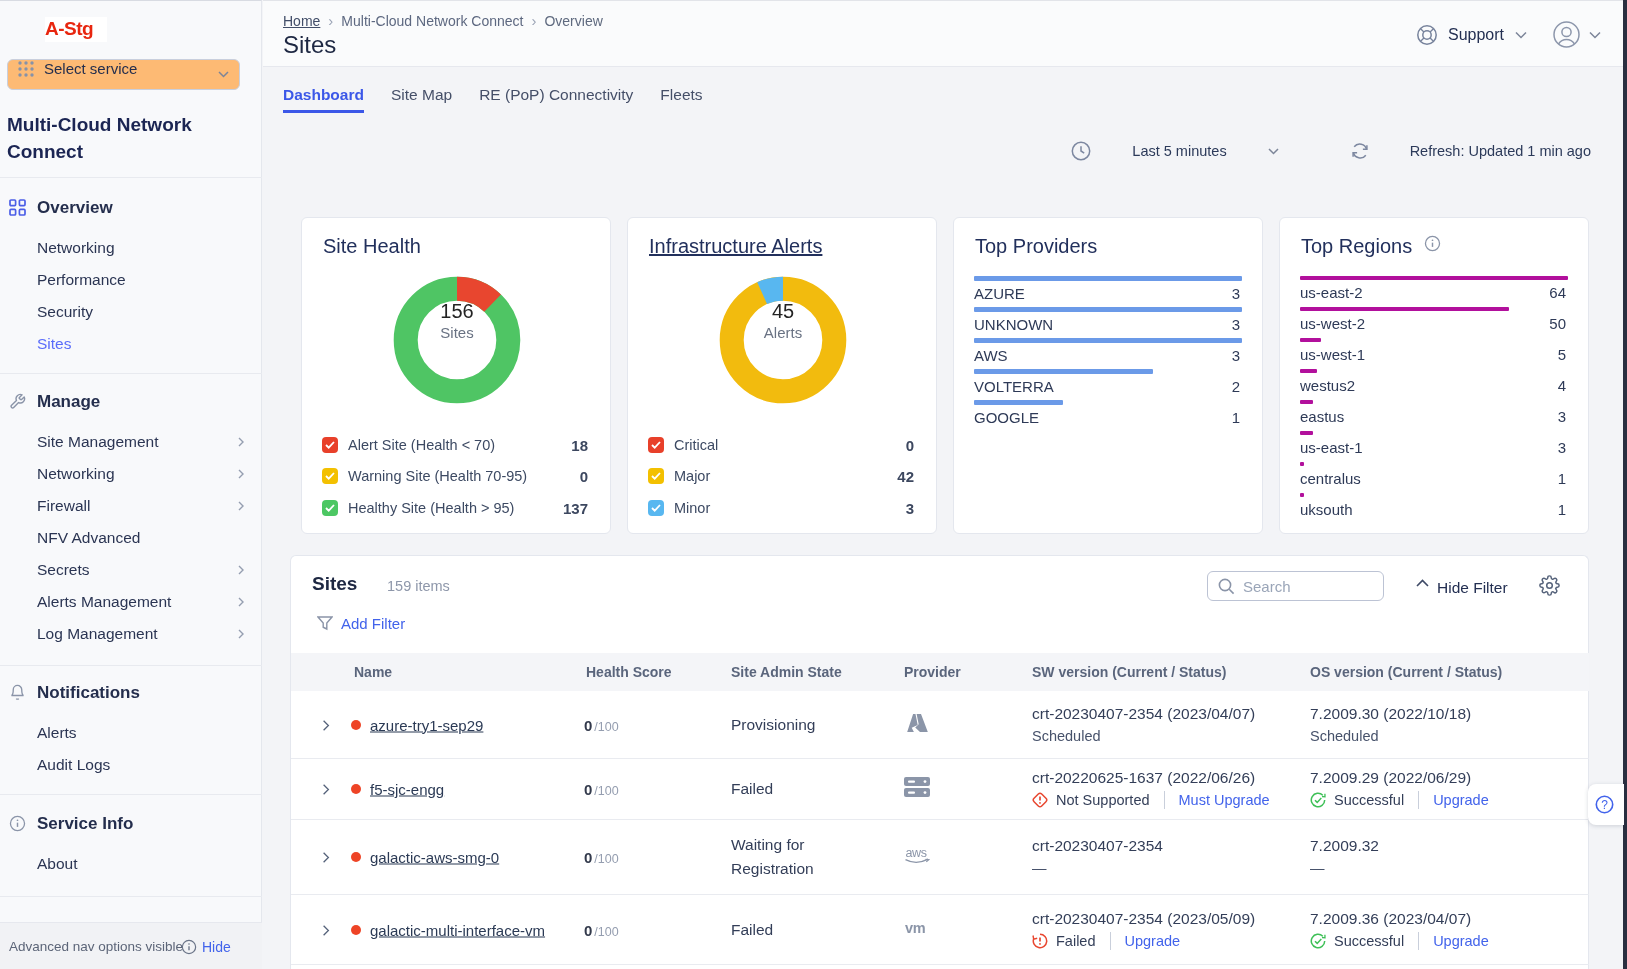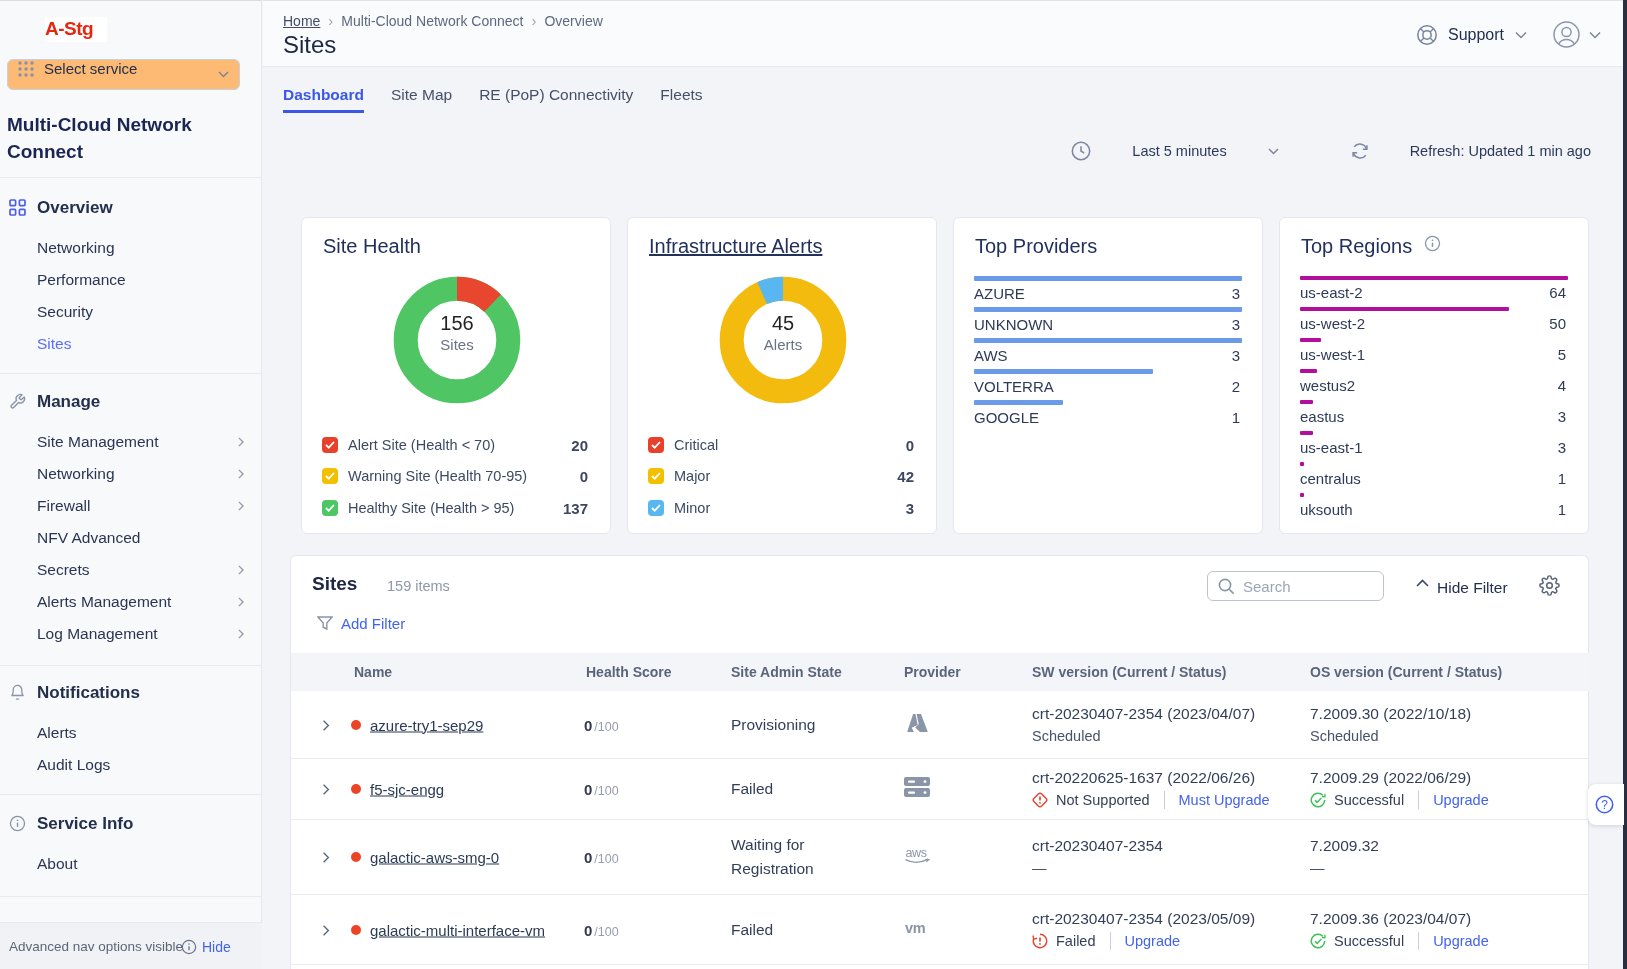--- a/index.html
+++ b/index.html
@@ -30,21 +30,21 @@
 .main { position:absolute; left:263px; top:68px; width:1361px; height:901px; }
 .tabs { position:absolute; left:20px; top:18px; display:flex; }
 .tab { font-size:15.5px; color:#454f68; margin-right:27px; padding-bottom:6px; }
 .tab.active { color:#3b57e8; font-weight:bold; border-bottom:3px solid #3b57e8; }
 .toolrow { position:absolute; right:33px; top:73px; display:flex; align-items:center; font-size:14.5px; color:#2c3a5a;gap:32px; }
 .card { position:absolute; top:149px; width:310px; height:317px; background:#fff; border:1px solid #e4e7ee; border-radius:6px; }
 .card h3 { position:absolute; left:21px; top:17px; font-size:20px; font-weight:normal; color:#22305c; }
 .c1 { left:38px; } .c2 { left:364px; } .c3 { left:690px; } .c4 { left:1016px; }
 .donut { position:absolute; left:91px; top:58px; }
 .dcenter { position:absolute; left:91px; top:58px; width:128px; height:128px; text-align:center; }
-.dnum { margin-top:36px; font-size:20px; line-height:23px; color:#232323; }
+.dnum { margin-top:24px; font-size:20px; line-height:23px; color:#232323; }
 .dlab { margin-top:0px; font-size:15px; line-height:19px; color:#697283; }
 .leg { position:absolute; left:20px; right:22px; height:16px; display:flex; align-items:center; }
 .cbx { width:16px; height:16px; border-radius:4px; margin-right:10px; flex:none; display:flex; align-items:center; justify-content:center; }
 .leg .lt { font-size:14.5px; color:#3d4a63; }
 .leg .lv { margin-left:auto; font-size:15px; font-weight:bold; color:#3c475f; }
 .bar-row { position:absolute; left:20px; right:22px; }
 .bar { height:5px; border-radius:1px; }
 .bar-row .bl { display:flex; margin-top:4px; font-size:15px; color:#2e3a57; }
 .bar-row .bv { margin-left:auto; }
 .tablecard { position:absolute; left:290px; top:555px; width:1299px; height:414px; background:#fff; border:1px solid #e4e7ee; border-radius:6px 6px 0 0; border-bottom:none; }
@@ -219,21 +219,21 @@
         <div class="dnum">156</div>
         <div class="dlab">Sites</div>
       </div>
     <div class="leg" style="top:219px">
       <span class="cbx" style="background:#e8402a">
           <svg width="10" height="8" viewBox="0 0 10 8" fill="none" stroke="#fff" stroke-width="1.8">
             <path d="M1 4l2.7 2.7L9 1"></path>
           </svg>
         </span>
       <span class="lt">Alert Site (Health &lt; 70)</span>
-        <span class="lv">20</span>
+        <span class="lv">18</span>
     </div>
     <div class="leg" style="top:250px">
       <span class="cbx" style="background:#f3c000">
           <svg width="10" height="8" viewBox="0 0 10 8" fill="none" stroke="#fff" stroke-width="1.8">
             <path d="M1 4l2.7 2.7L9 1"></path>
           </svg>
         </span>
       <span class="lt">Warning Site (Health 70-95)</span>
         <span class="lv">0</span>
     </div>

